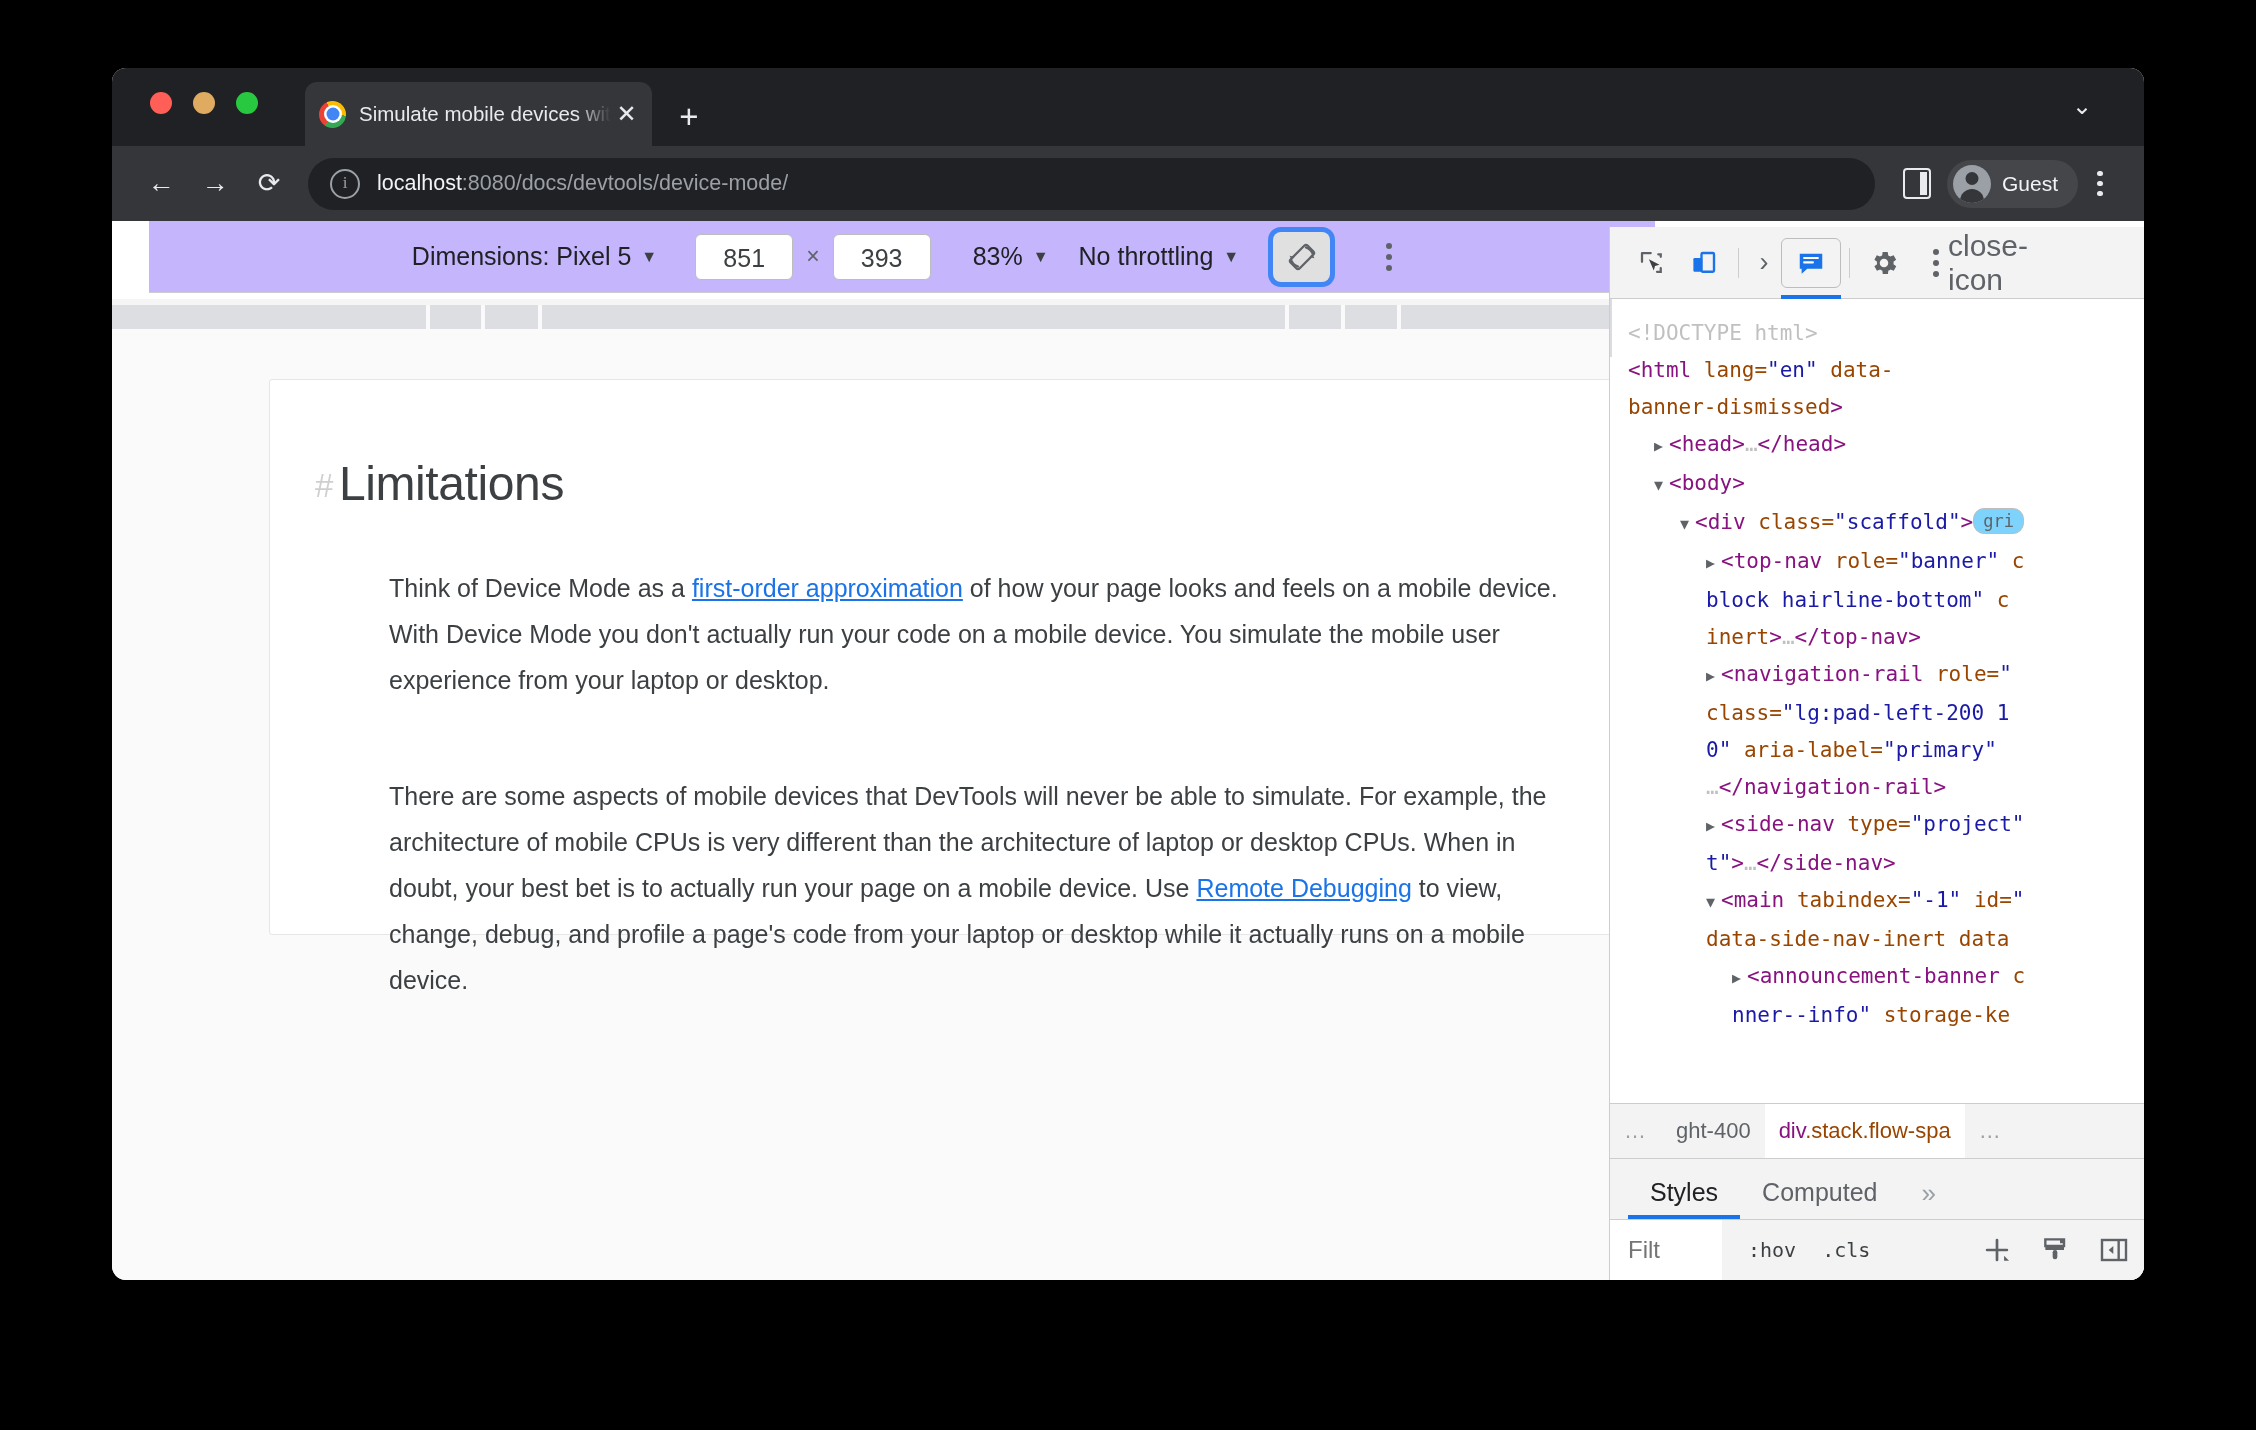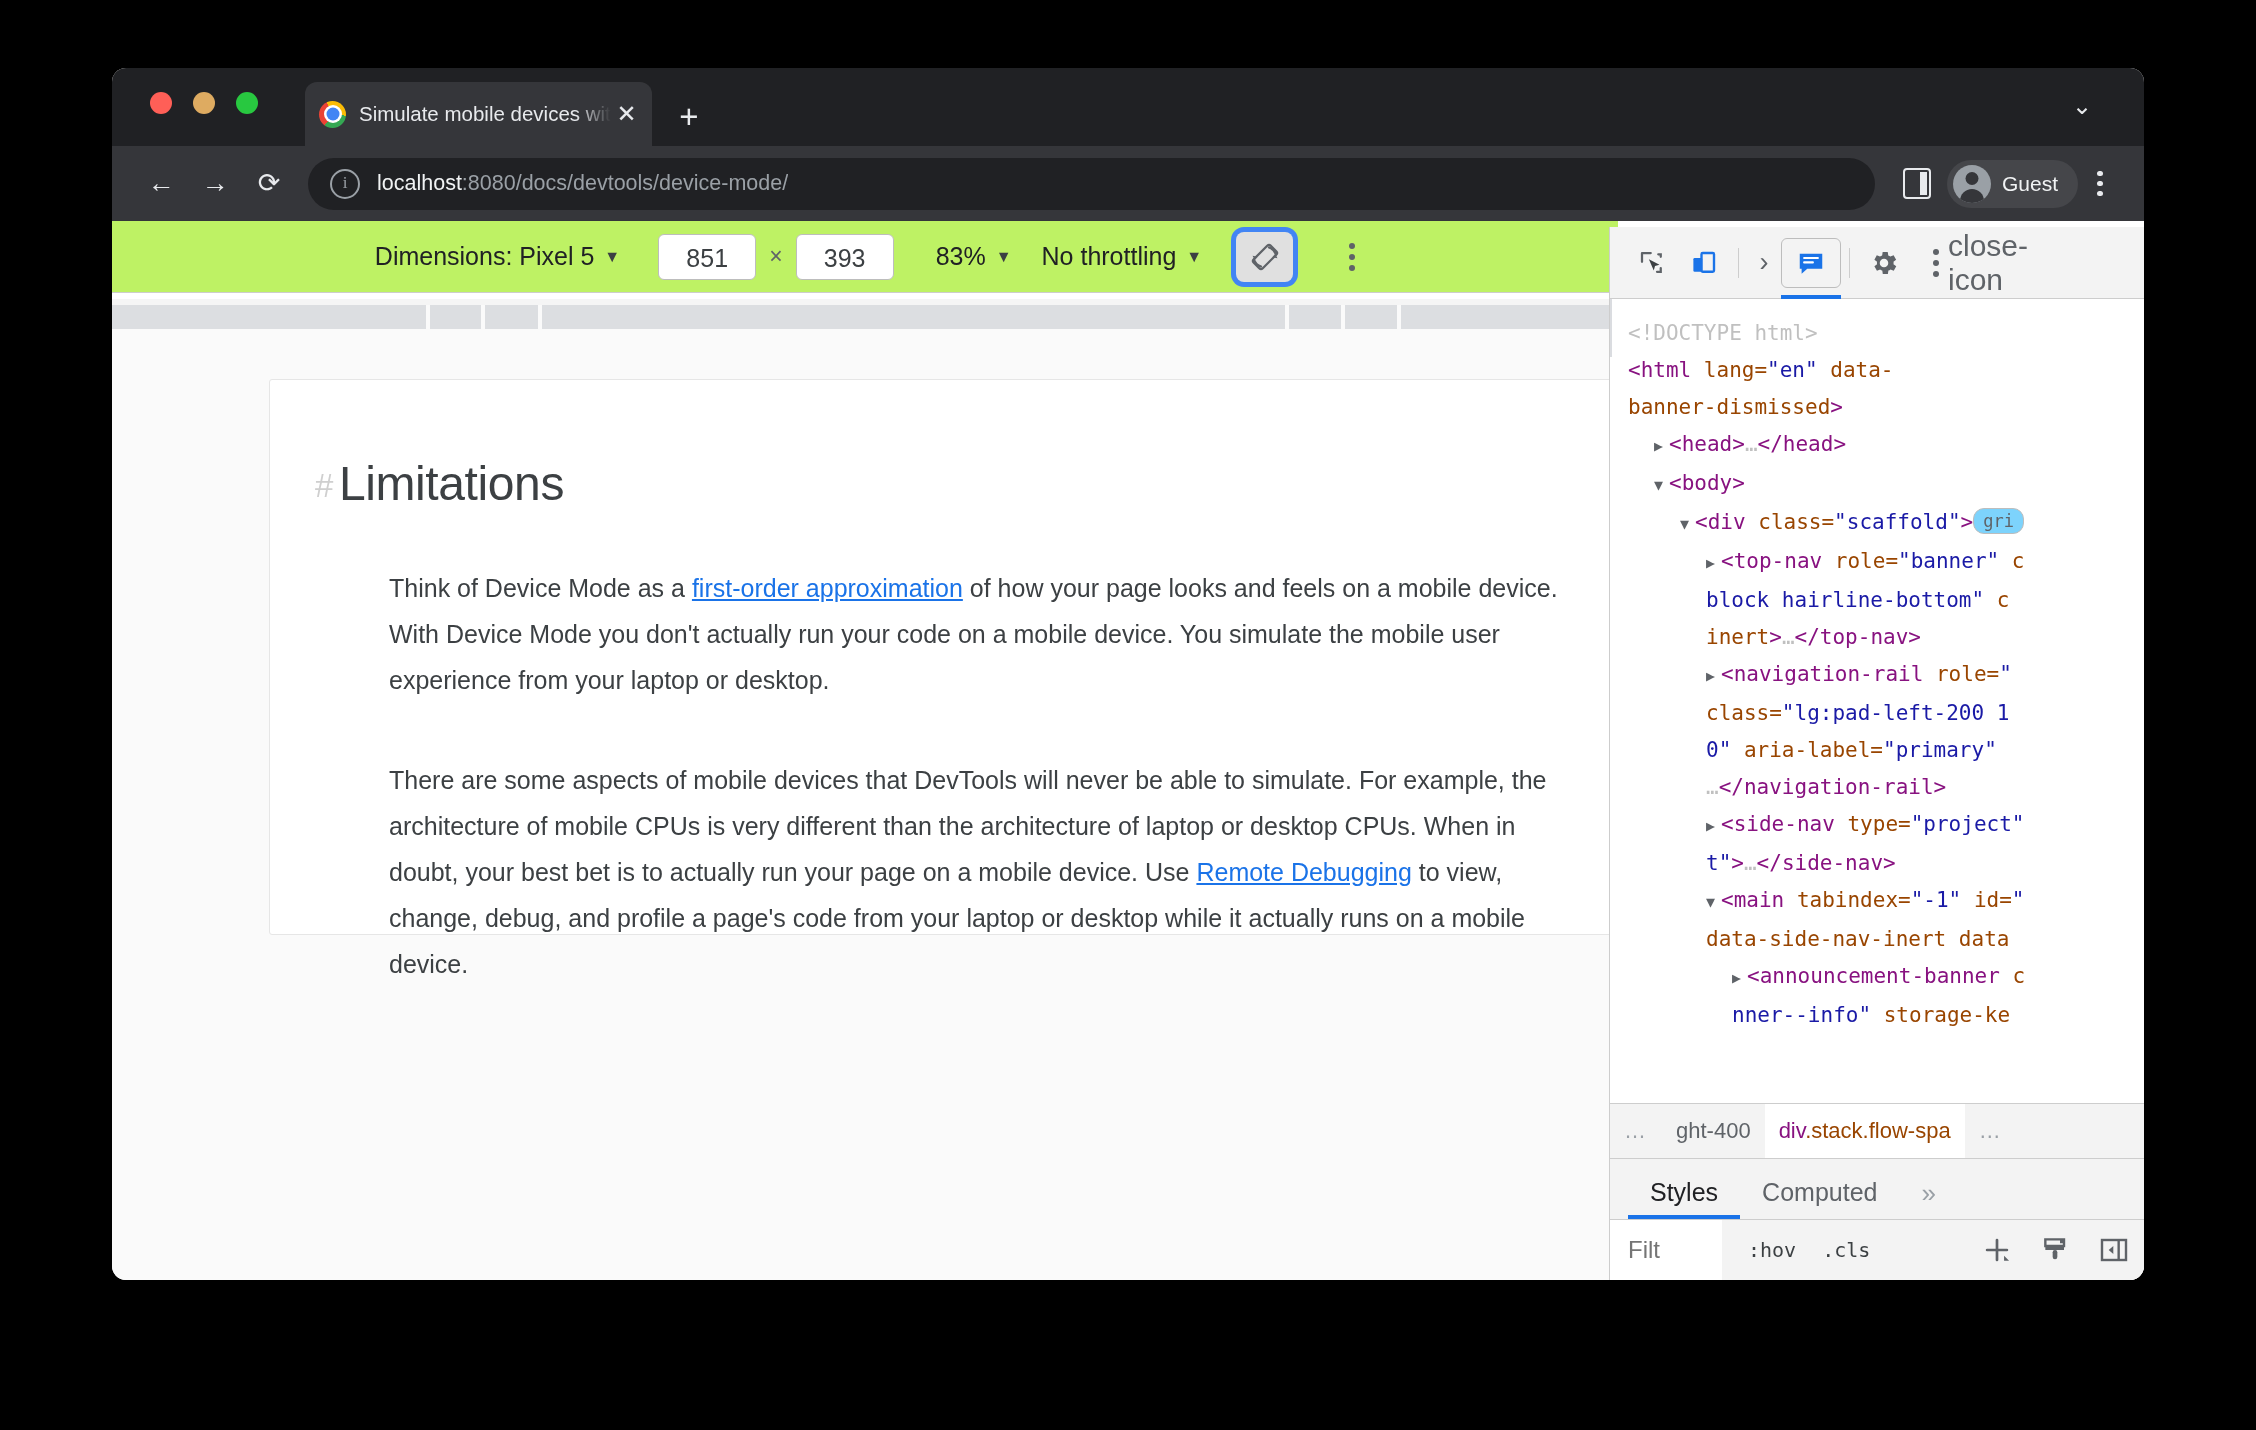--- a/index.html
+++ b/index.html
@@ -41,23 +41,23 @@
   .sidepanel::after{content:"";position:absolute;right:2px;top:2px;bottom:2px;width:7px;background:#e8eaed;}
   .guest{height:48px;background:#45464a;border-radius:24px;display:flex;align-items:center;padding:0 20px 0 6px;flex:0 0 auto;}
   .gavatar{width:38px;height:38px;border-radius:50%;background:#9aa0a6;position:relative;overflow:hidden;}
   .gavatar::before{content:"";position:absolute;left:50%;top:7px;transform:translateX(-50%);width:13px;height:13px;border-radius:50%;background:#35363a;}
   .gavatar::after{content:"";position:absolute;left:50%;top:24px;transform:translateX(-50%);width:24px;height:17px;border-radius:12px 12px 0 0;background:#35363a;}
   .gname{color:#f1f3f4;font-size:21px;margin-left:11px;}
   .kebab{flex:0 0 auto;width:44px;display:flex;flex-direction:column;align-items:center;gap:4.5px;}
   .kebab i{width:5.5px;height:5.5px;border-radius:50%;background:#e8eaed;display:block;}
 
   
-  .devtoolbar{height:72px;background:#bef264;border-bottom:1px solid #cdcdcd;
+  .devtoolbar{height:72px;background:#c4b5fd;border-bottom:1px solid #cdcdcd;
               display:flex;align-items:center;justify-content:center;gap:0;position:relative;
-              width:1506px;box-sizing:border-box;}
+              width:1506px;box-sizing:border-box;margin-left:37px;}
   .dt-label{font-size:25px;color:#202124;}
   .caret{font-size:16px;color:#3c4043;margin-left:10px;}
   .dim-input{width:98px;height:46px;border:1px solid #bdbdbd;border-radius:6px;background:#fff;
              font-size:25px;color:#3c4043;text-align:center;line-height:46px;box-sizing:border-box;}
   .xsep{font-size:23px;color:#5f6368;margin:0 13px;}
   .rotbtn{width:57px;height:50px;border-radius:8px;background:#e0e0e0;display:flex;align-items:center;justify-content:center;
           box-shadow:0 0 0 5px #4285f4;position:relative;}
   .dtkebab{display:flex;flex-direction:column;align-items:center;gap:5px;}
   .dtkebab i{width:6px;height:6px;border-radius:50%;background:#5f6368;display:block;}
 
@@ -65,21 +65,21 @@
   .pagewrap{position:absolute;left:0;top:231px;width:1498px;bottom:0;background:#fafafa;overflow:hidden;}
   .ruler{height:30px;background:#f5f5f5;position:relative;}
   .ruler .bar{position:absolute;left:0;right:0;top:6px;height:24px;background:#dcdee1;}
   .ruler .tick{position:absolute;top:6px;width:4px;height:24px;background:#fafafa;}
   .card{position:absolute;left:157px;top:80px;width:1404px;height:556px;background:#fff;
         border:1px solid #e6e6e6;border-radius:3px;box-sizing:border-box;}
   .h1{position:absolute;left:45px;top:44px;font-size:48px;color:#3c4043;font-weight:400;letter-spacing:-.4px;}
   .h1 .hash{color:#cfcfcf;font-size:33px;vertical-align:3px;margin-right:6px;}
   .para{position:absolute;left:119px;width:1183px;font-size:25px;line-height:46px;color:#3c4043;}
   .para a{color:#1a73e8;text-decoration:underline;}
-  #p1{top:160px;} #p2{top:352px;}
+  #p1{top:160px;} #p2{top:368px;}
 
   
   .devtools{position:absolute;right:0;top:159px;bottom:0;width:534px;background:#fff;
             border-left:1px solid #cdcdcd;display:flex;flex-direction:column;}
   .dev-toolbar{height:72px;background:#f3f3f3;border-bottom:1px solid #cdcdcd;display:flex;align-items:center;
                padding:0 16px;gap:0;box-sizing:border-box;flex:0 0 auto;}
   .tb-btn{width:52px;height:48px;display:flex;align-items:center;justify-content:center;flex:0 0 auto;}
   .tb-div{width:1px;height:30px;background:#cdcdcd;margin:0 8px;flex:0 0 auto;}
   .tb-msg{width:58px;height:48px;border:1px solid #bdbdbd;border-radius:6px;display:flex;align-items:center;justify-content:center;
           background:#f3f3f3;position:relative;flex:0 0 auto;}

